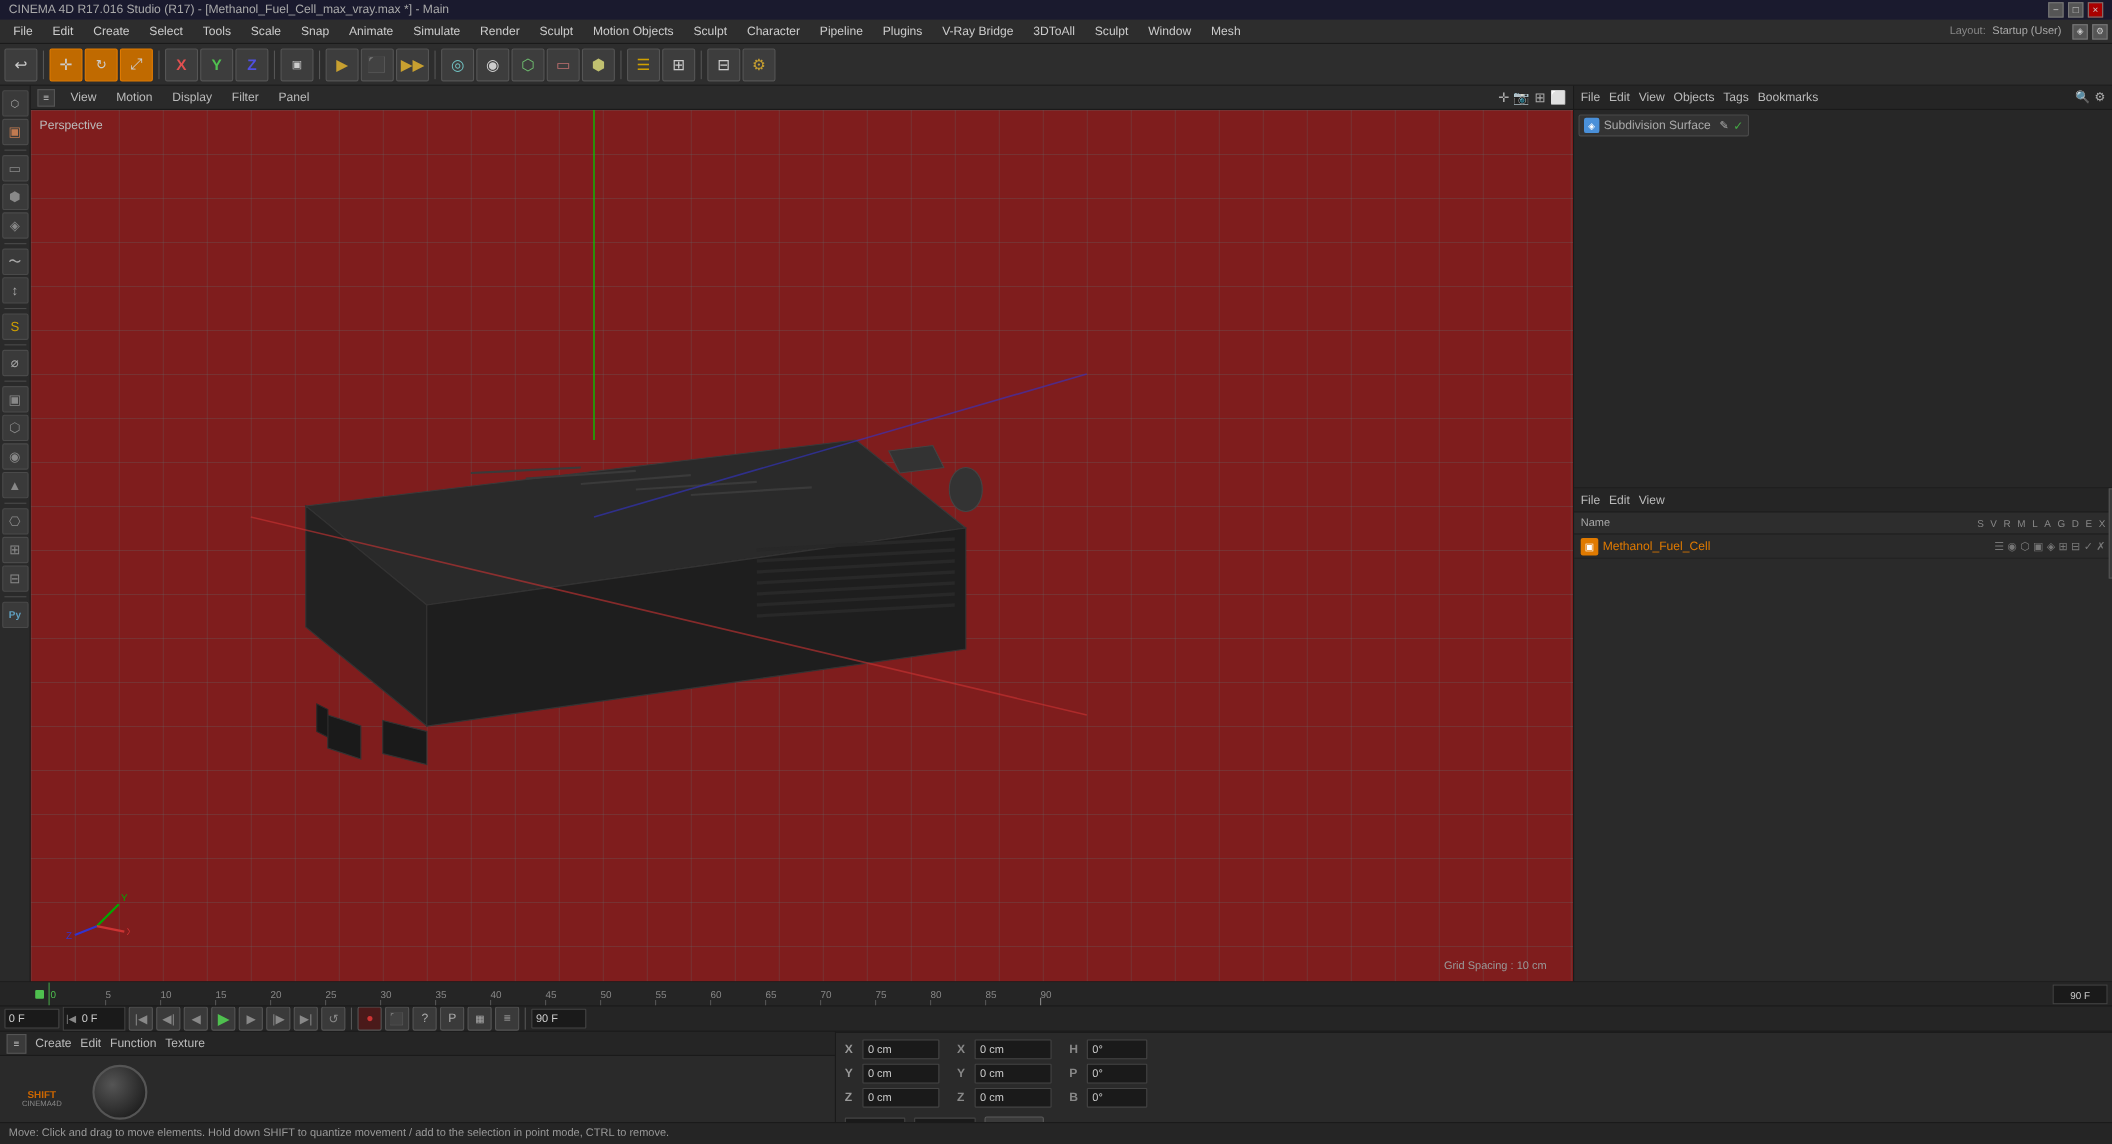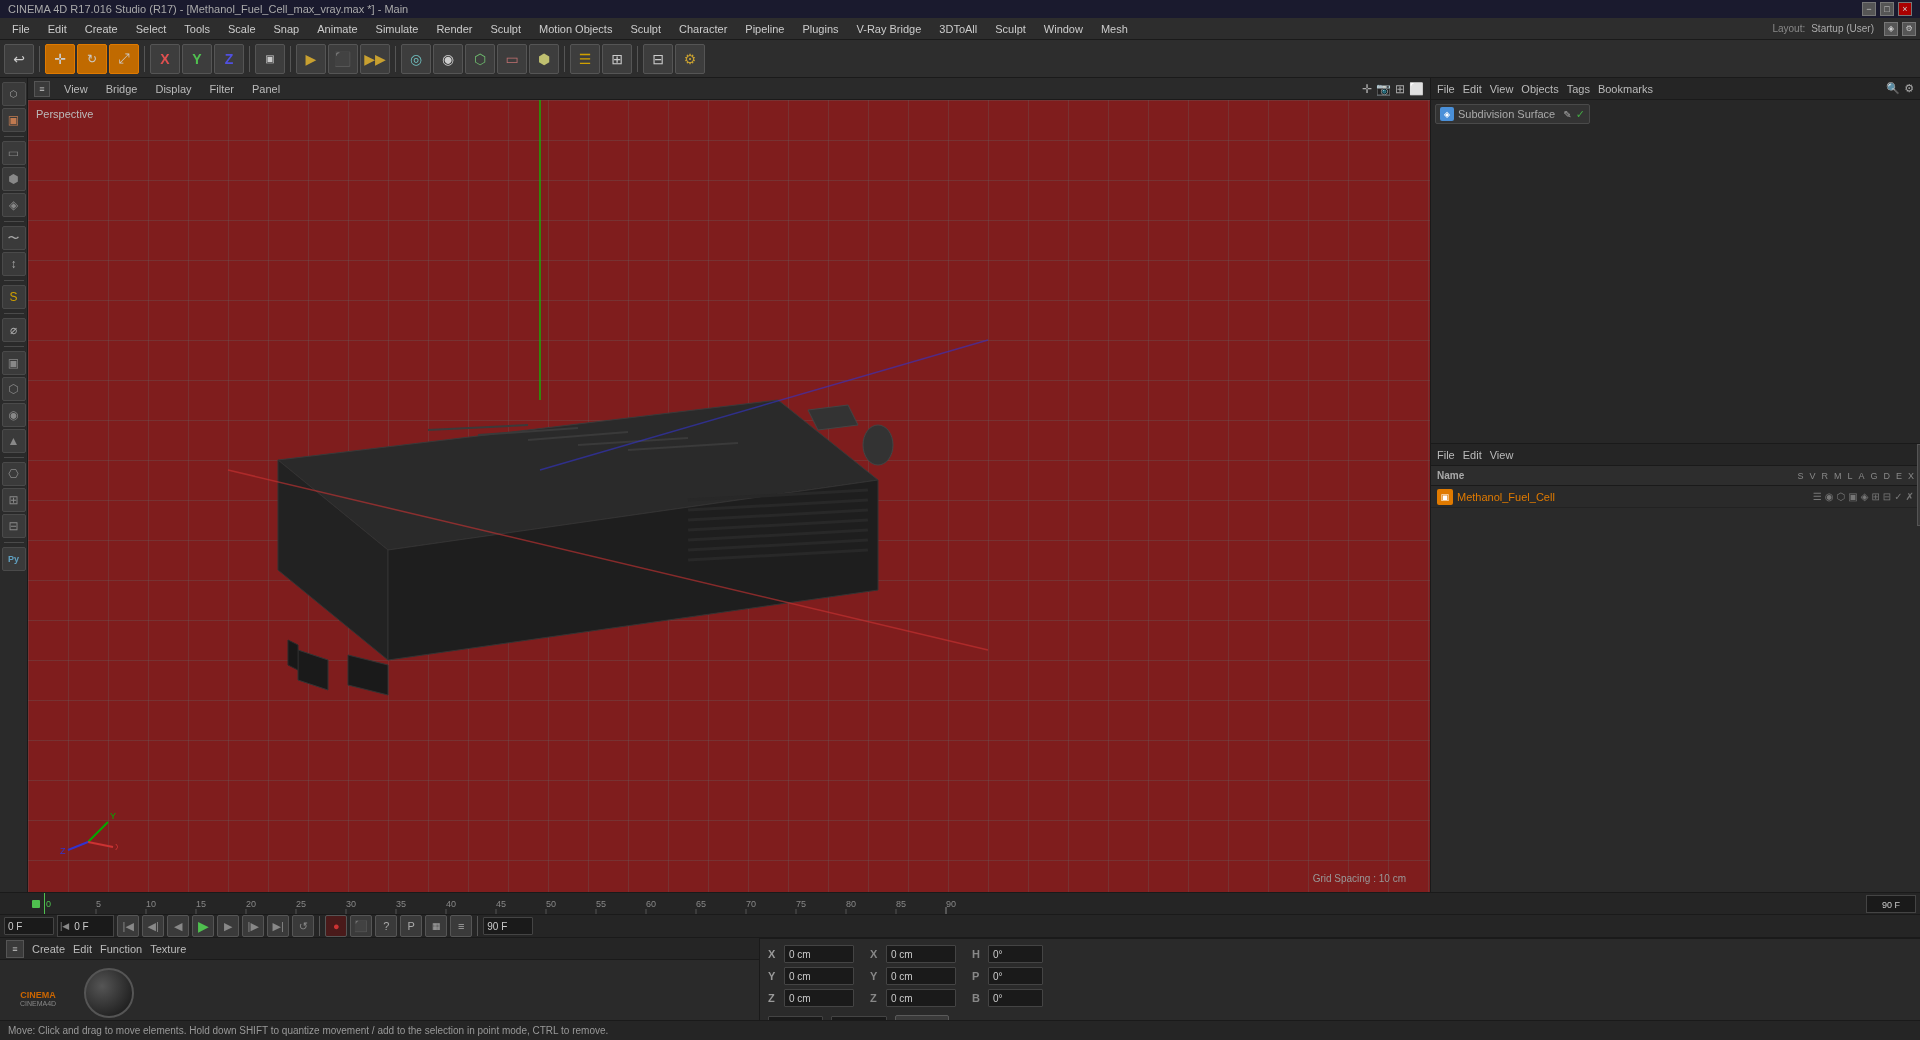--- a/index.html
+++ b/index.html
@@ -242,21 +242,21 @@
     #col-headers {
       height: 20px;
       background: #2d2d2d;
       display: flex;
       align-items: center;
       padding: 0 6px;
       border-bottom: 1px solid #1a1a1a;
       font-size: 10px;
       color: #aaa;
     }
-    .col-name { flex: 1; font-weight: bold; }
+    .col-name { flex: 1; }
     .col-icons { display: flex; gap: 6px; margin-left: auto; font-size: 9px; color: #888; }
 
     
     .object-row {
       height: 22px;
       display: flex;
       align-items: center;
       padding: 0 6px;
       background: #2a2a2a;
       border-bottom: 1px solid #222;
@@ -592,21 +592,21 @@
     <div class="left-tool-btn" style="color:#60a0c0;font-size:9px;font-weight:bold;">Py</div>
   </div>
 
   <div id="viewport-and-timeline" style="flex:1;display:flex;flex-direction:column;">
 
     <div id="viewport-area" style="flex:1;display:flex;flex-direction:column;">
 
       <div id="viewport-toolbar">
         <span style="width:16px;height:16px;background:#3a3a3a;border:1px solid #555;display:inline-flex;align-items:center;justify-content:center;font-size:9px;cursor:pointer;">≡</span>
         <span class="vp-menu">View</span>
-        <span class="vp-menu">Bridge</span>
+        <span class="vp-menu">Motion</span>
         <span class="vp-menu">Display</span>
         <span class="vp-menu">Filter</span>
         <span class="vp-menu">Panel</span>
         <div class="vp-controls">
           <span class="vp-ctrl-btn">✛</span>
           <span class="vp-ctrl-btn">📷</span>
           <span class="vp-ctrl-btn">⊞</span>
           <span class="vp-ctrl-btn">⬜</span>
         </div>
       </div>
@@ -823,21 +823,21 @@
       <div id="material-toolbar">
         <div style="width:18px;height:18px;display:flex;align-items:center;justify-content:center;background:#3a3a3a;border:1px solid #555;font-size:9px;cursor:pointer;">≡</div>
         <span class="obj-menu-item">Create</span>
         <span class="obj-menu-item">Edit</span>
         <span class="obj-menu-item">Function</span>
         <span class="obj-menu-item">Texture</span>
       </div>
       <div id="material-area">
 
         <div style="width:60px;display:flex;flex-direction:column;align-items:center;margin-right:8px;">
-          <div style="color:#c60;font-size:9px;font-weight:bold;line-height:1.1;text-align:center;">CINEMA</div>
+          <div style="color:#c60;font-size:9px;font-weight:bold;line-height:1.1;text-align:center;">SHIFT</div>
           <div style="color:#888;font-size:7px;text-align:center;">CINEMA4D</div>
         </div>
 
         <div class="material-item">
           <div class="material-ball"></div>
           <span class="material-label">VR_Cell</span>
         </div>
       </div>
     </div>
 

